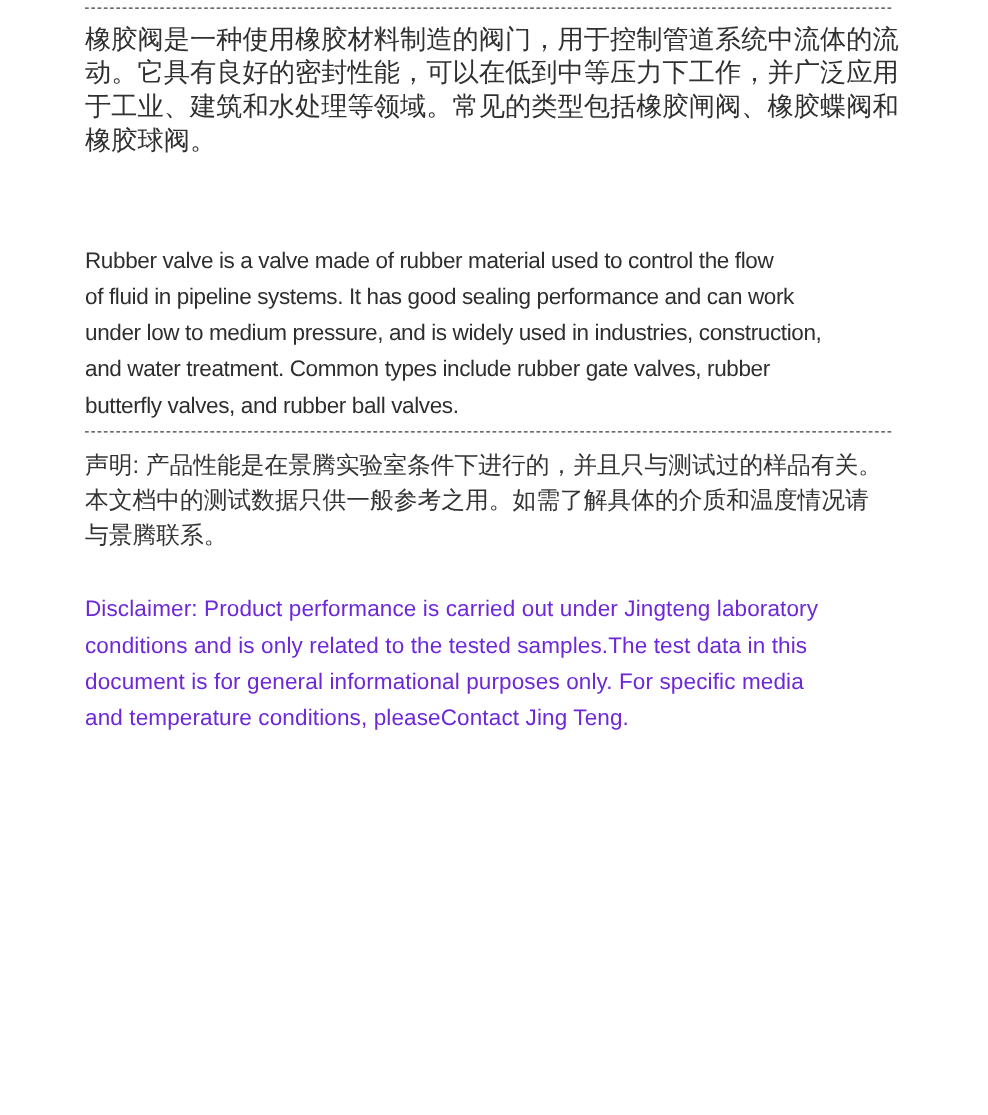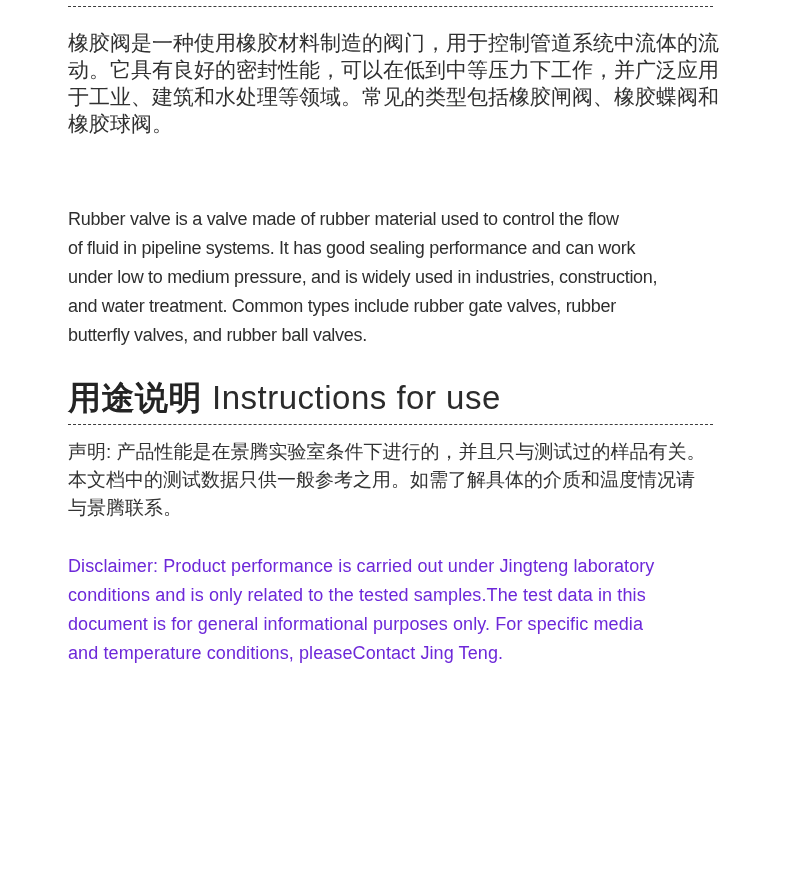--- a/index.html
+++ b/index.html
@@ -45,21 +45,21 @@
     height: 0;
     width: 645px;
     margin: 6px 0 0 0;
   }
   p { margin: 0; }
   .para {
     white-space: pre;           
     overflow: visible;
   }
   .para-zh-1 {
-    margin-top: 22px;
+    margin-top: 11px;
     font-size: 21px;
     line-height: 27px;
     color: #303030;
   }
   .para-en-1 {
     margin-top: 68px;
     font-size: 18px;
     line-height: 29px;
     letter-spacing: -0.3px;
     color: #2e2e2e;
@@ -105,23 +105,20 @@
 橡胶球阀。</p>
 
     <p class="para para-en-1">Rubber valve is a valve made of rubber material used to control the flow
 of fluid in pipeline systems. It has good sealing performance and can work
 under low to medium pressure, and is widely used in industries, construction,
 and water treatment. Common types include rubber gate valves, rubber
 butterfly valves, and rubber ball valves.</p>
   </div>
 
   <div>
-    <h1 class="section-heading heading-2">
-      <span class="heading-zh">用途说明</span><span class="heading-en">Instructions for use</span>
-    </h1>
     <div class="divider"></div>
 
 
     <p class="para para-disclaimer-zh">声明: 产品性能是在景腾实验室条件下进行的，并且只与测试过的样品有关。
 本文档中的测试数据只供一般参考之用。如需了解具体的介质和温度情况请
 与景腾联系。</p>
 
 
     <p class="para para-disclaimer-en">Disclaimer: Product performance is carried out under Jingteng laboratory
 conditions and is only related to the tested samples.The test data in this

